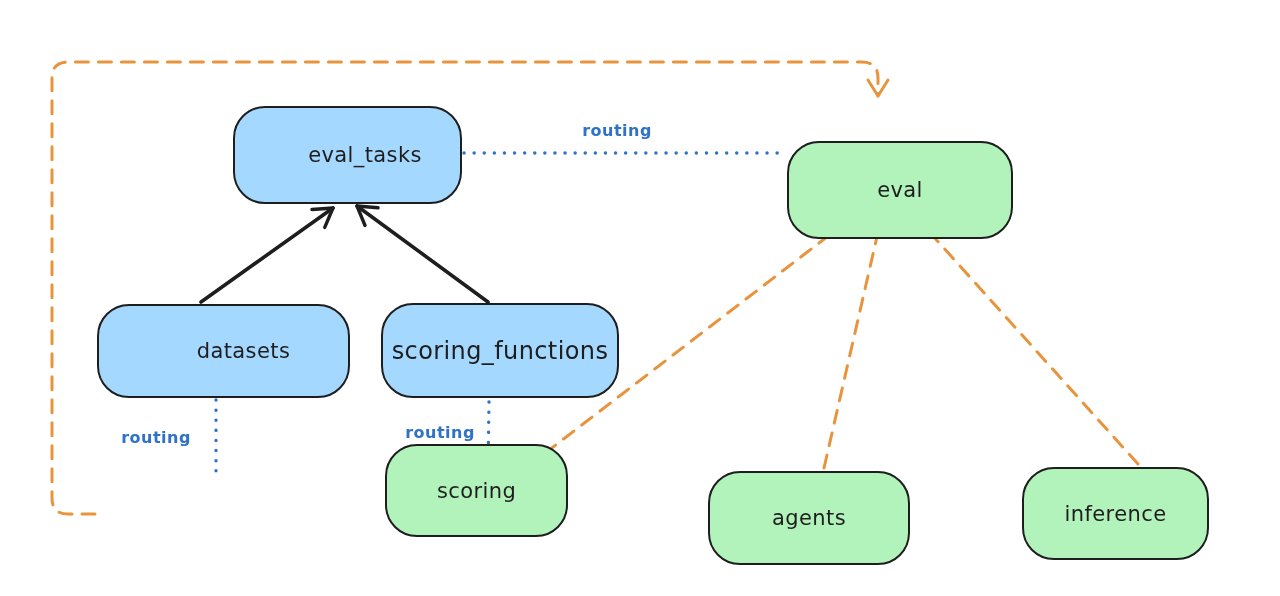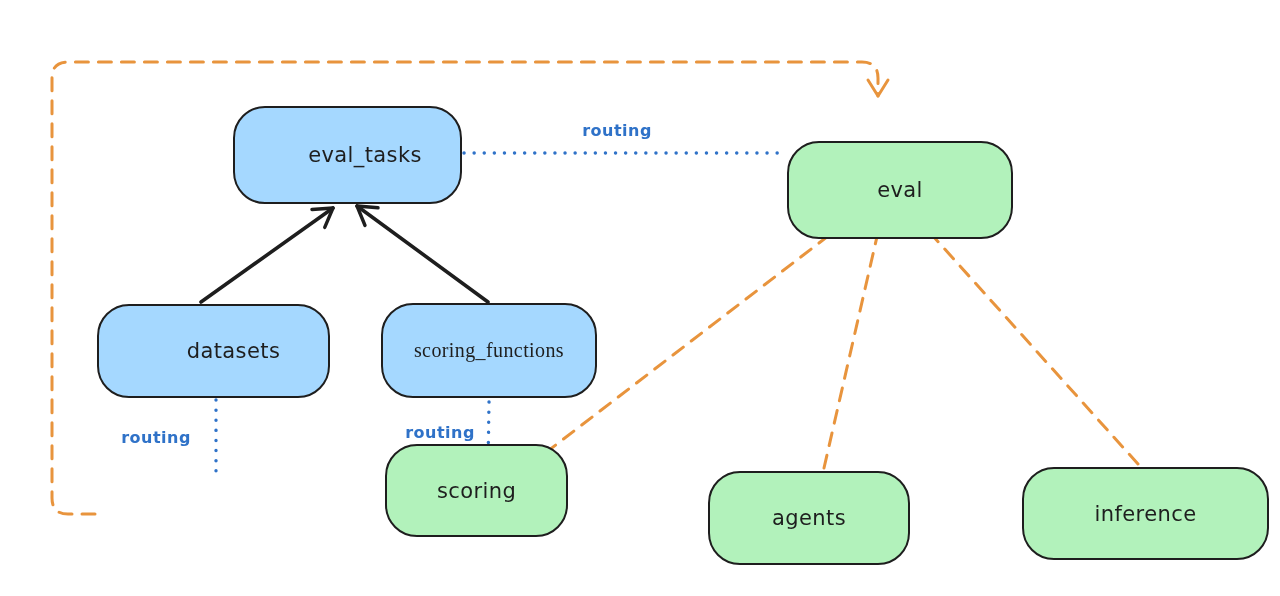--- a/index.html
+++ b/index.html
@@ -27,26 +27,26 @@
     letter-spacing: 0.4px;
     color: #1e1e1e;
     box-sizing: border-box;
     background: #ffffff;
   }
   .node.blue  { background: #a5d8ff; }
   .node.green { background: #b2f2bb; }
 
   .node-eval-tasks        { left: 233px; top: 106px; width: 229px; height: 98px; padding-left: 35px; }
   .node-eval              { left: 787px; top: 103px; width: 226px; height: 98px; margin-top: 38px; }
-  .node-datasets          { left:  97px; top: 304px; width: 233px; height: 94px; padding-left: 40px; }
-  .node-scoring-functions { left: 381px; top: 303px; width: 216px; height: 95px; font-size: 20px; font-family: Liberation Serif, serif; }
+  .node-datasets          { left:  97px; top: 304px; width: 253px; height: 94px; padding-left: 40px; }
+  .node-scoring-functions { left: 381px; top: 303px; width: 238px; height: 95px; font-size: 24px; }
   .node-datasetio         { left:  95px; top: 477px; width: 232px; height: 89px; }
   .node-scoring           { left: 385px; top: 444px; width: 183px; height: 93px; }
   .node-agents            { left: 708px; top: 471px; width: 202px; height: 94px; }
-  .node-inference         { left: 1022px; top: 467px; width: 247px; height: 93px; }
+  .node-inference         { left: 1022px; top: 467px; width: 187px; height: 93px; }
 
   .edge-label {
     position: absolute;
     transform: translate(-50%, -50%);
     color: #2f72c8;
     font-size: 16px;
     font-weight: bold;
     letter-spacing: 0.5px;
     white-space: nowrap;
   }

